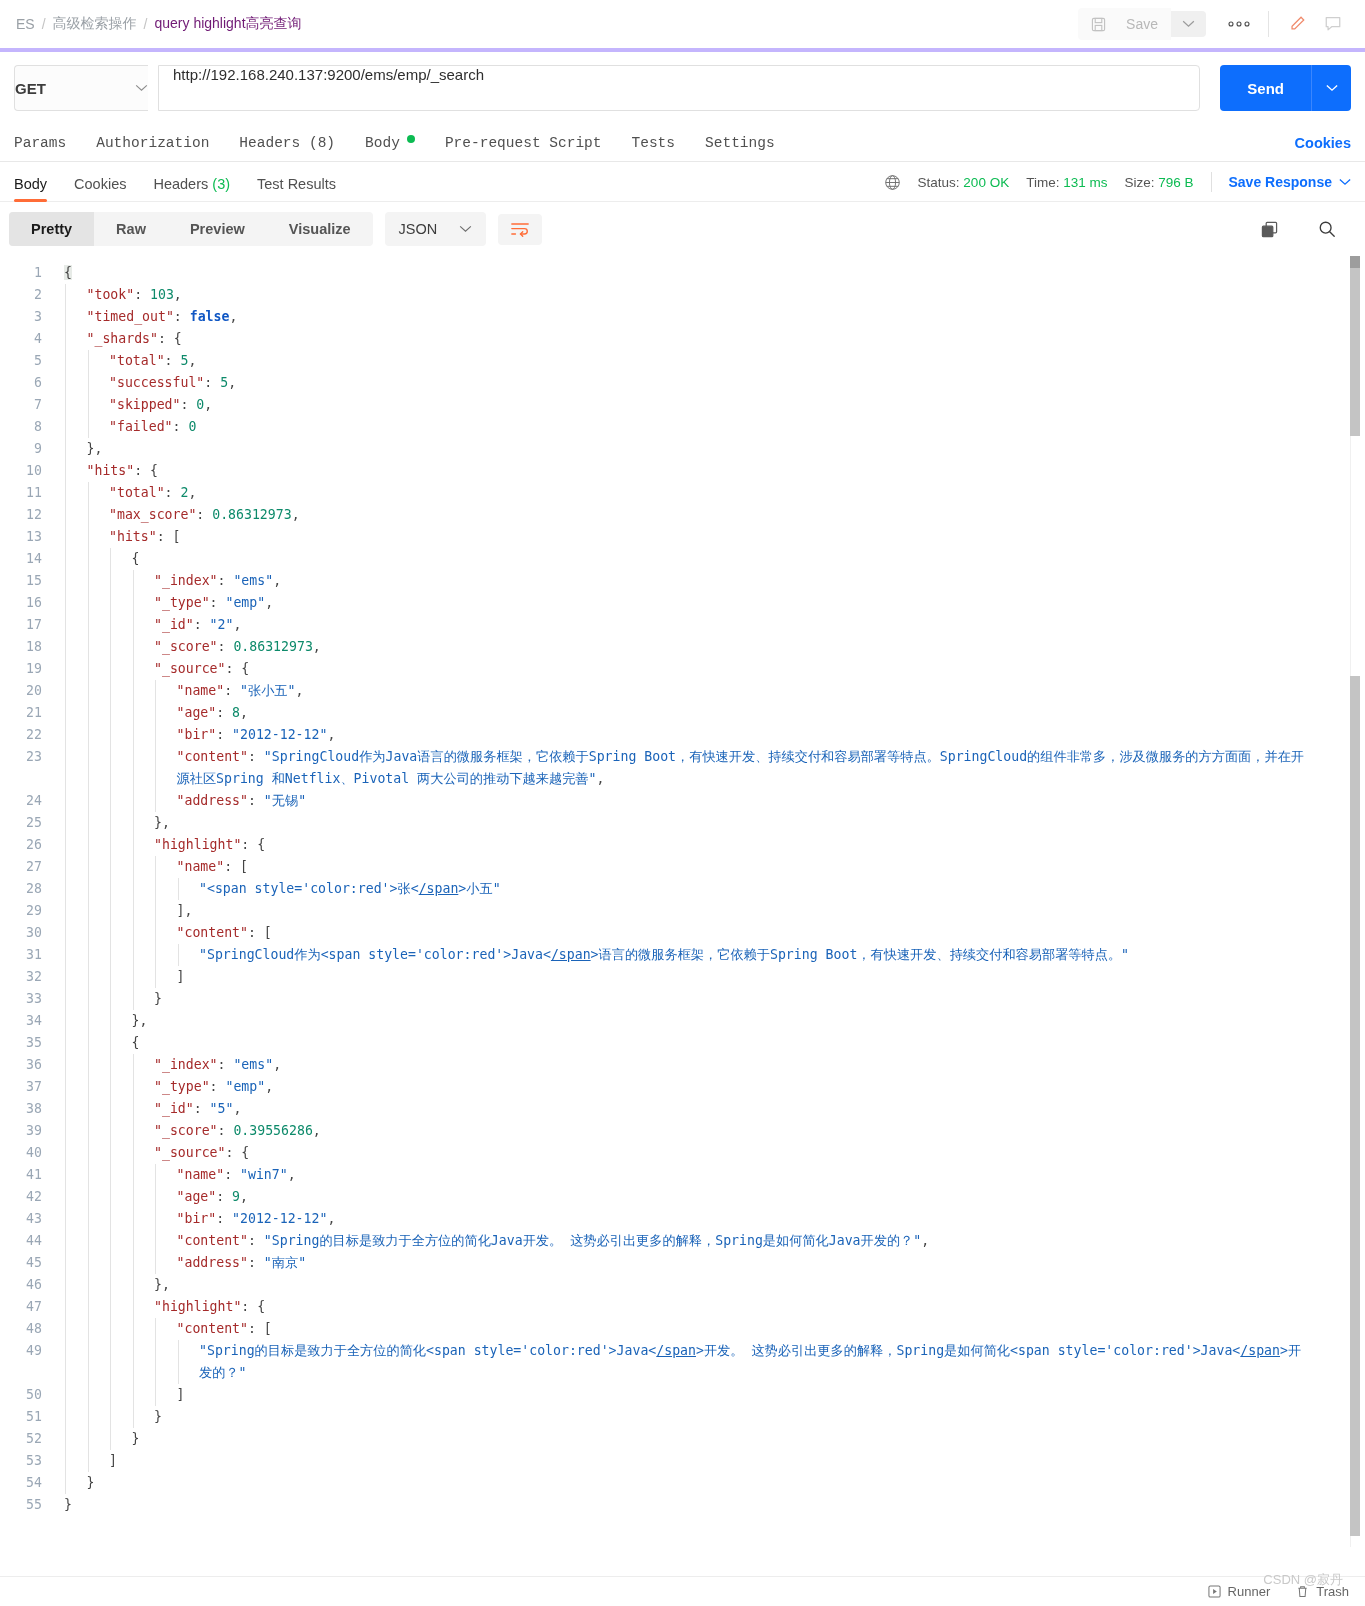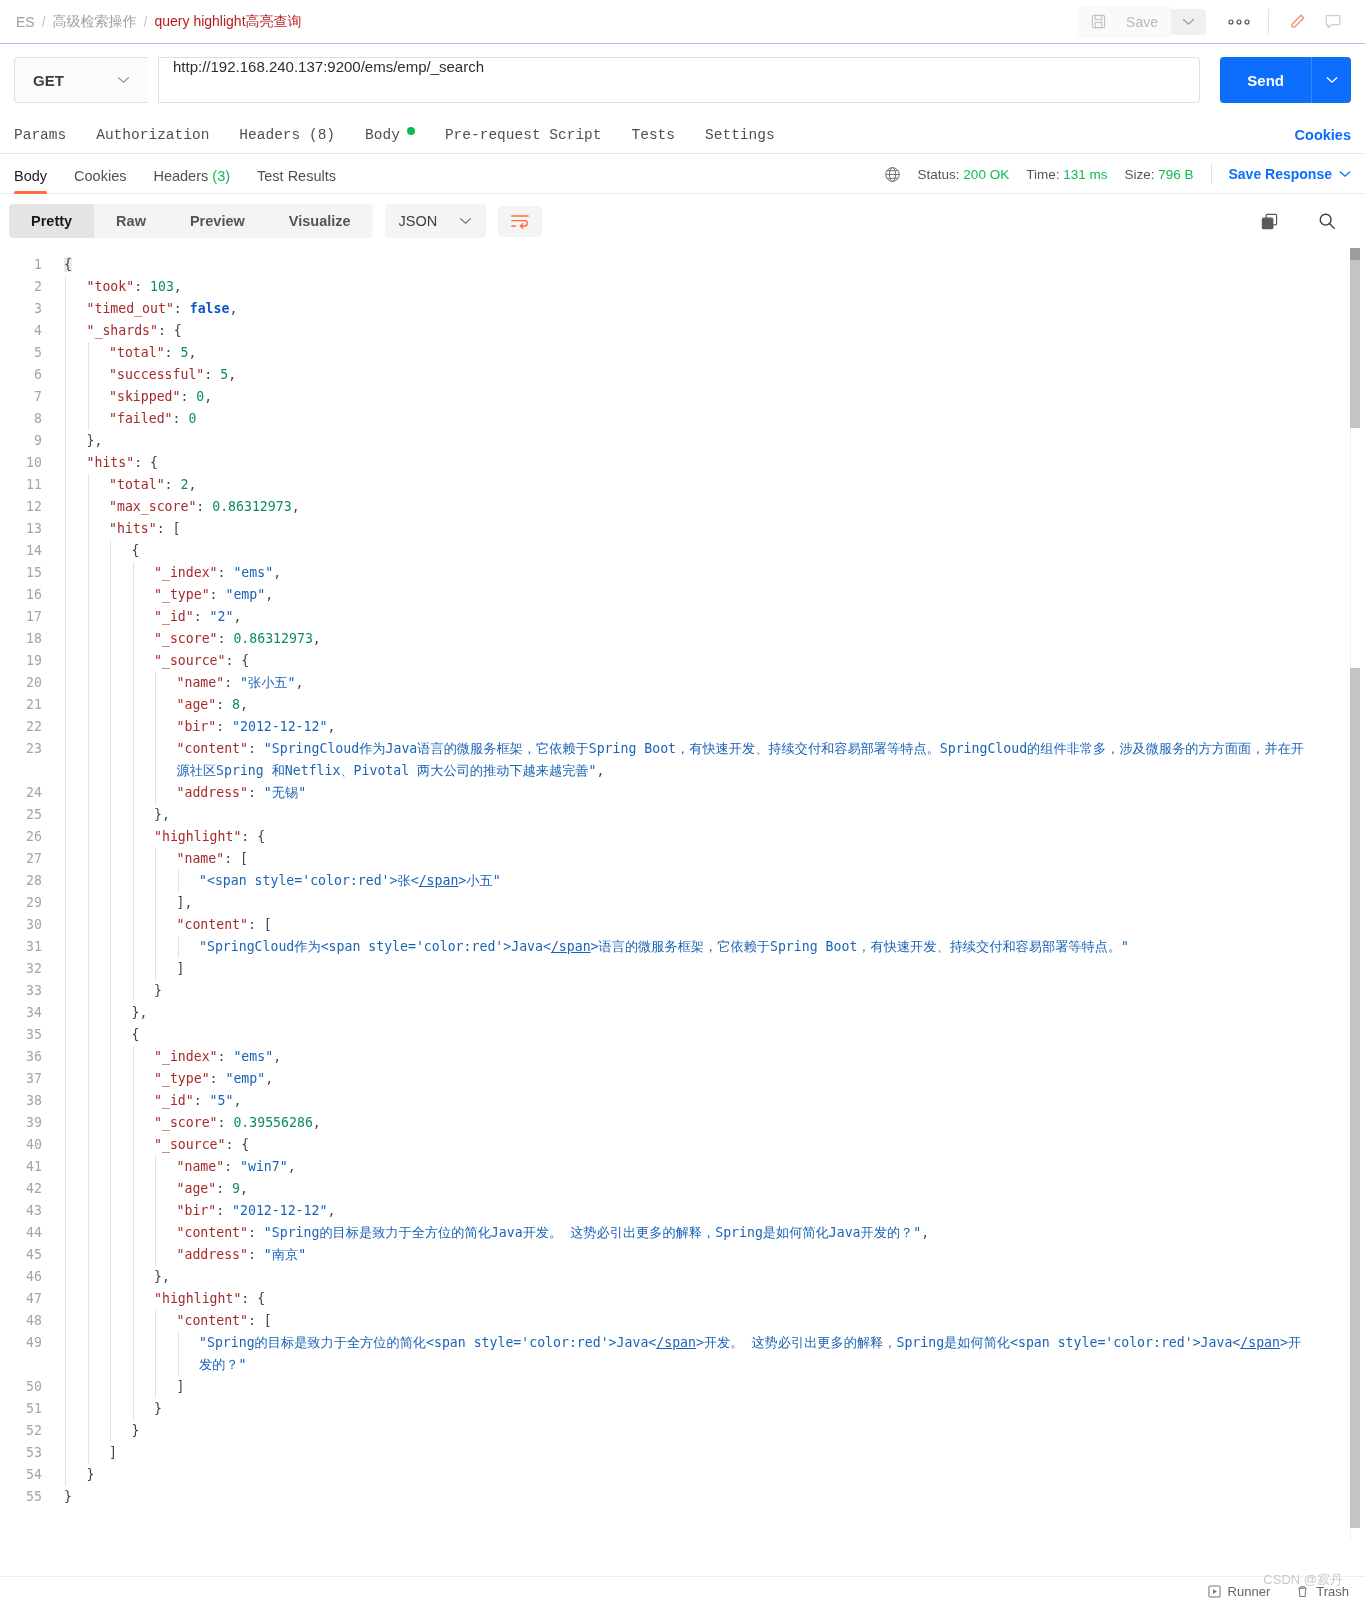--- a/index.html
+++ b/index.html
@@ -6,27 +6,27 @@
   html, body {
     width: 1365px; height: 1606px;
     background: #ffffff;
     font-family: "Liberation Sans", sans-serif;
     overflow: hidden;
   }
   body { position: relative; }
 
   
   .topbar {
-    height: 44px; display: flex; align-items: center;
-    padding: 0 14px 0 16px; border-bottom: 1px solid #c4b5fd;
+    height: 52px; display: flex; align-items: center;
+    padding: 0 14px 0 16px; border-bottom: 4px solid #c4b5fd;
     position: relative;
   }
   .crumbs { display: flex; align-items: center; font-size: 14px; }
   .crumb { color: #9aa0a6; }
-  .crumb.active { color: #b91c1c; }
+  .crumb.active { color: #701a75; }
   .crumb-sep { color: #c4c4c4; margin: 0 7px; }
   .topbar-right { margin-left: auto; display: flex; align-items: center; gap: 0; }
   .save-group { display: flex; align-items: center; }
   .save-btn {
     display: flex; align-items: center; gap: 20px;
     background: #fafafa; border: none; color: #b8b8b8;
     font-size: 14px; padding: 8px 13px; border-radius: 4px 0 0 4px;
     font-family: "Liberation Sans", sans-serif;
   }
   .save-caret {
@@ -44,21 +44,21 @@
     display: flex; align-items: center; justify-content: center;
   }
   .icon-btn.pencil { background: #fff; }
 
   
   .urlrow { display: flex; align-items: center; padding: 13px 14px 13px 14px; gap: 10px; }
   .method-box {
     width: 134px; height: 46px; border: 1px solid #e0e0e0; border-right: none;
     border-radius: 4px 0 0 4px; background: #fcfcfc;
     display: flex; align-items: center; justify-content: space-between;
-    padding: 0 18px; font-size: 15px; color: #3c3c3c; font-weight: 600;
+    padding: 0 0; font-size: 15px; color: #3c3c3c; font-weight: 600;
   }
   .url-box {
     flex: 1; height: 46px; border: 1px solid #e0e0e0; border-radius: 0 4px 4px 0;
     display: flex; padding: 0 14px;
     font-size: 15px; color: #2e2e2e; background: #fff;
   }
   .send-group { display: flex; margin-left: 10px; }
   .send-btn {
     background: #0d6efd; color: #fff; border: none; font-weight: 700;
     font-size: 15px; padding: 0 27px; height: 46px; border-radius: 4px 0 0 4px;

